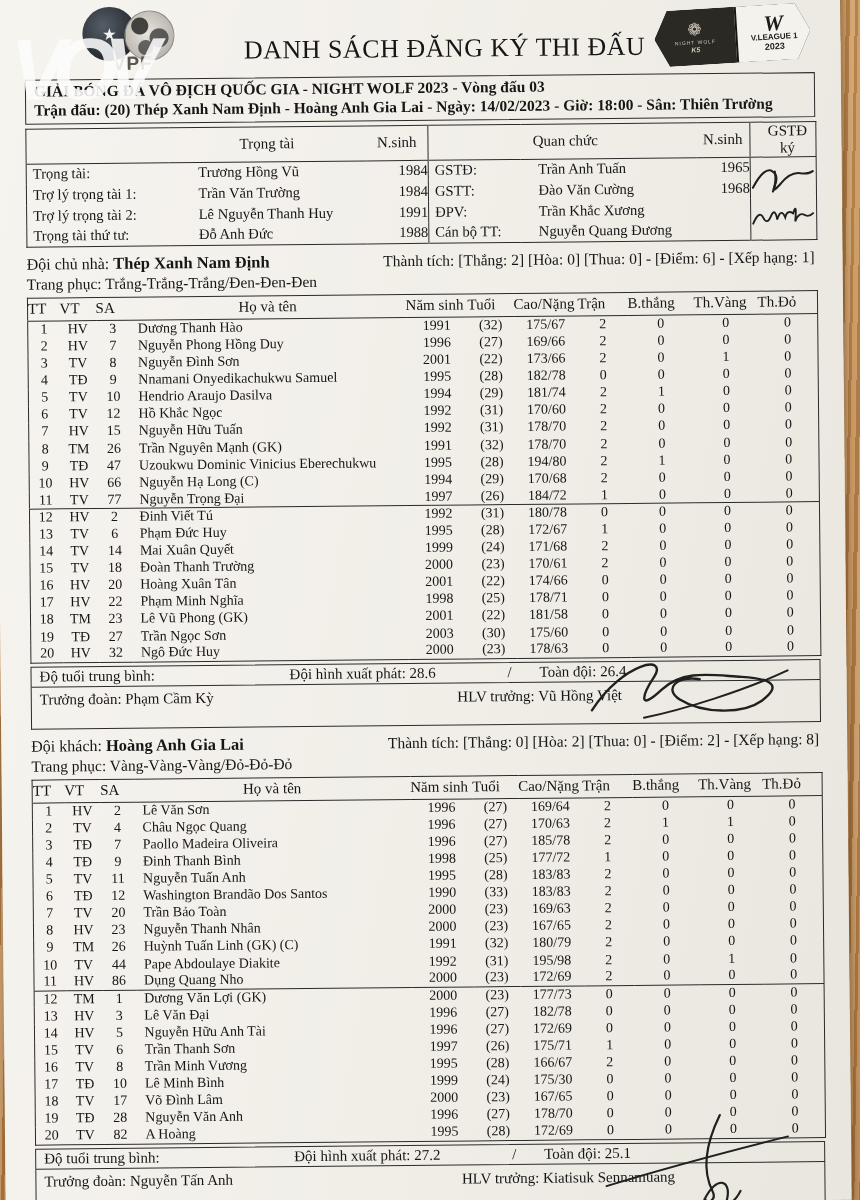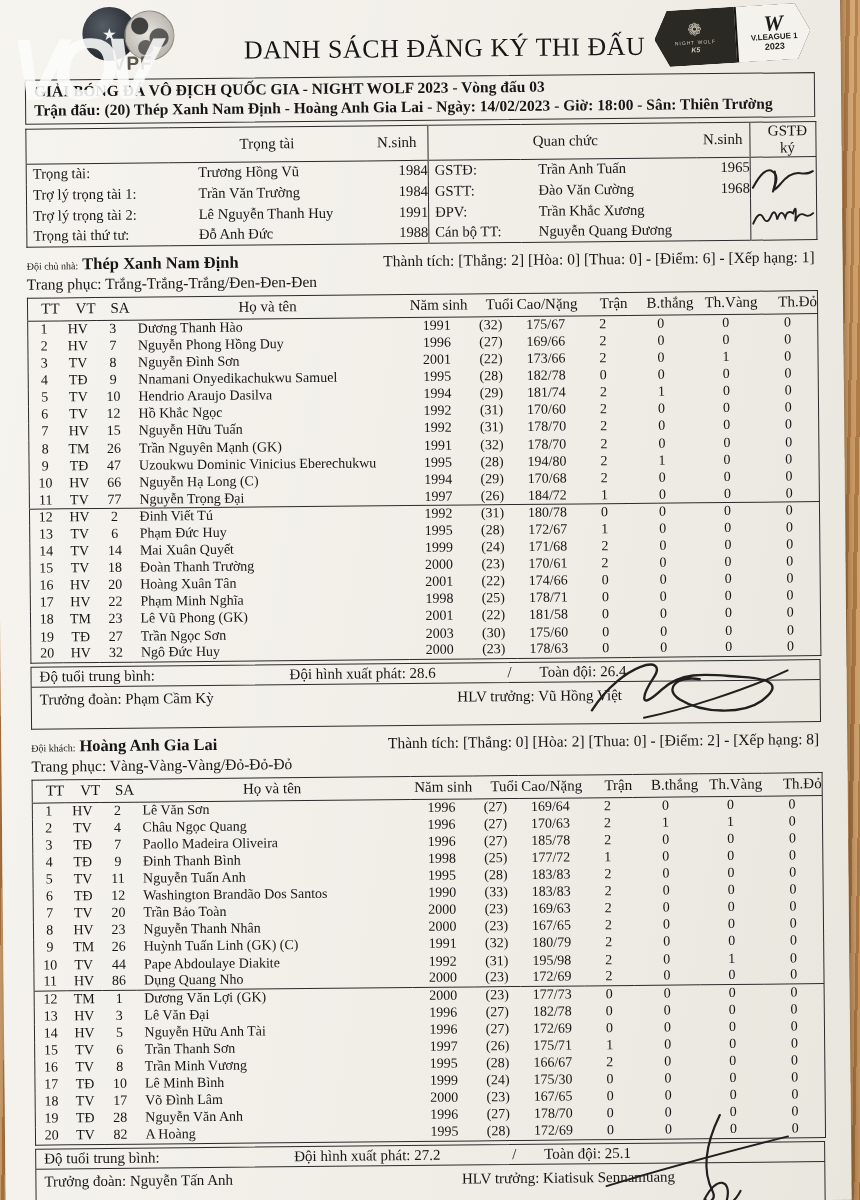--- a/index.html
+++ b/index.html
@@ -69,27 +69,27 @@
   .officials th { font-weight:normal; font-size:15px; height:22px;
     border-bottom:1.4px solid #2b2b2b; text-align:center; }
   .officials td { font-size:14.6px; height:19.5px; white-space:nowrap; overflow:hidden; }
   .officials .role  { padding-left:6px; }
   .officials .name  { padding-left:30px; }
   .officials .born  { text-align:right; }
   .officials .vline { border-left:1.5px solid #2b2b2b; padding-left:6px; }
   .officials .sig-cell { border-left:1.5px solid #2b2b2b; position:relative; }
   
   .team-line { display:flex; justify-content:space-between; align-items:baseline; margin-top:7px; white-space:nowrap; }
-  .team-line .lbl { font-size:10px; }
+  .team-line .lbl { font-size:16px; }
   .team-line .tname { font-weight:bold; font-size:16.5px; }
   .team-line .record { font-size:15.5px; padding-right:2px; }
   .kit-line { font-size:15.5px; margin-top:1px; white-space:nowrap; }
   
   .roster { border:1.7px solid #2b2b2b; margin-top:4px; }
-  .roster th { font-weight:normal; font-size:15px; height:23px; border-bottom:1.4px solid #2b2b2b; text-align:right; white-space:nowrap; }
+  .roster th { font-weight:normal; font-size:15px; height:23px; border-bottom:1.4px solid #2b2b2b; text-align:left; white-space:nowrap; }
   .roster th.h-name { text-align:center; }
   .roster td { font-size:14px; height:17.1px; text-align:center; white-space:nowrap; overflow:hidden; line-height:1; }
   .roster td.c3 { text-align:left; padding-left:8px; }
   .roster tbody.subs tr:first-child td { border-top:1.5px solid #2b2b2b; }
   
   .avg-box { border:1.6px solid #2b2b2b; border-top-width:1.4px; margin-top:3px;
     padding:1px 8px; font-size:15px; display:flex; white-space:nowrap; }
   .avg-box .a1 { width:250px; }
   .avg-box .a2 { width:190px; }
   .avg-box .a3 { width:60px; text-align:center; }

